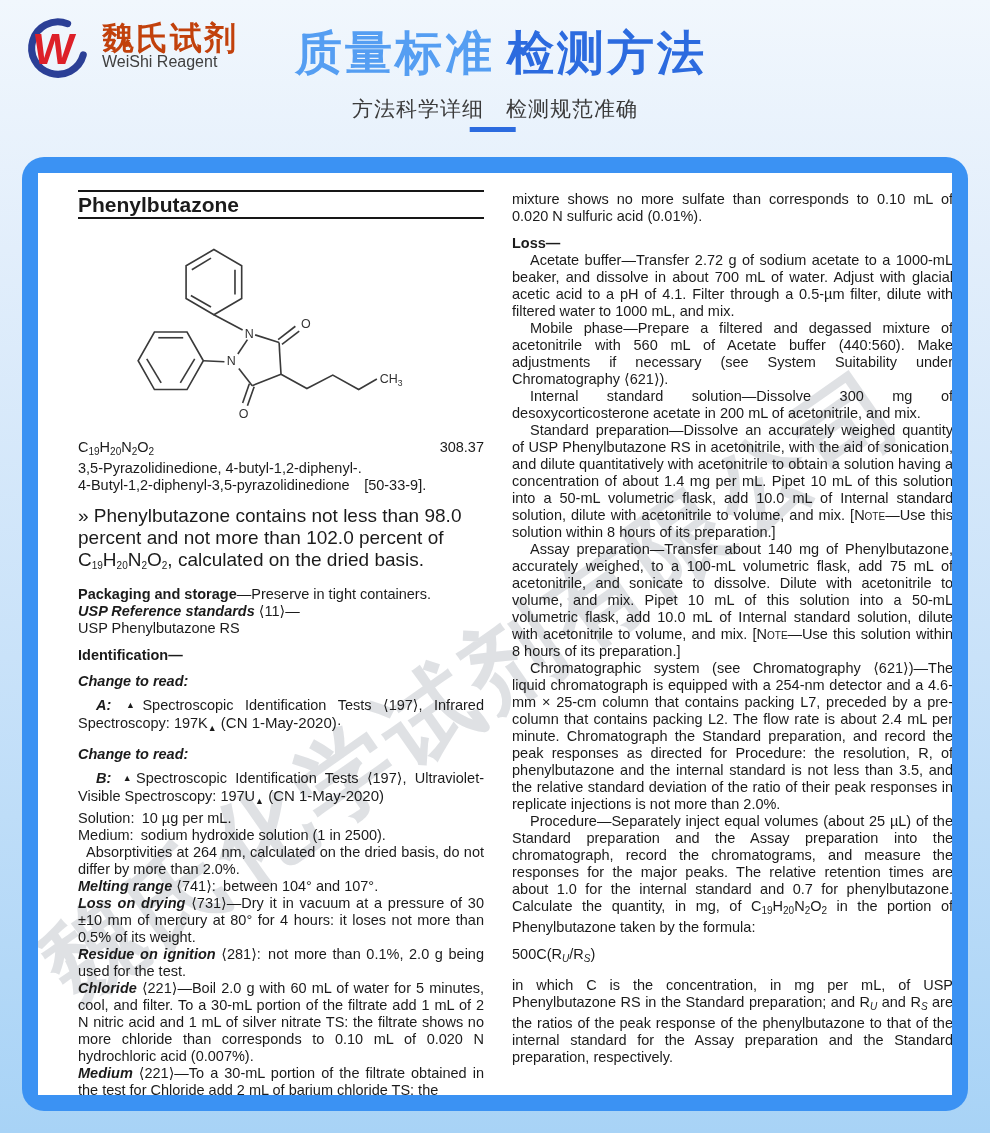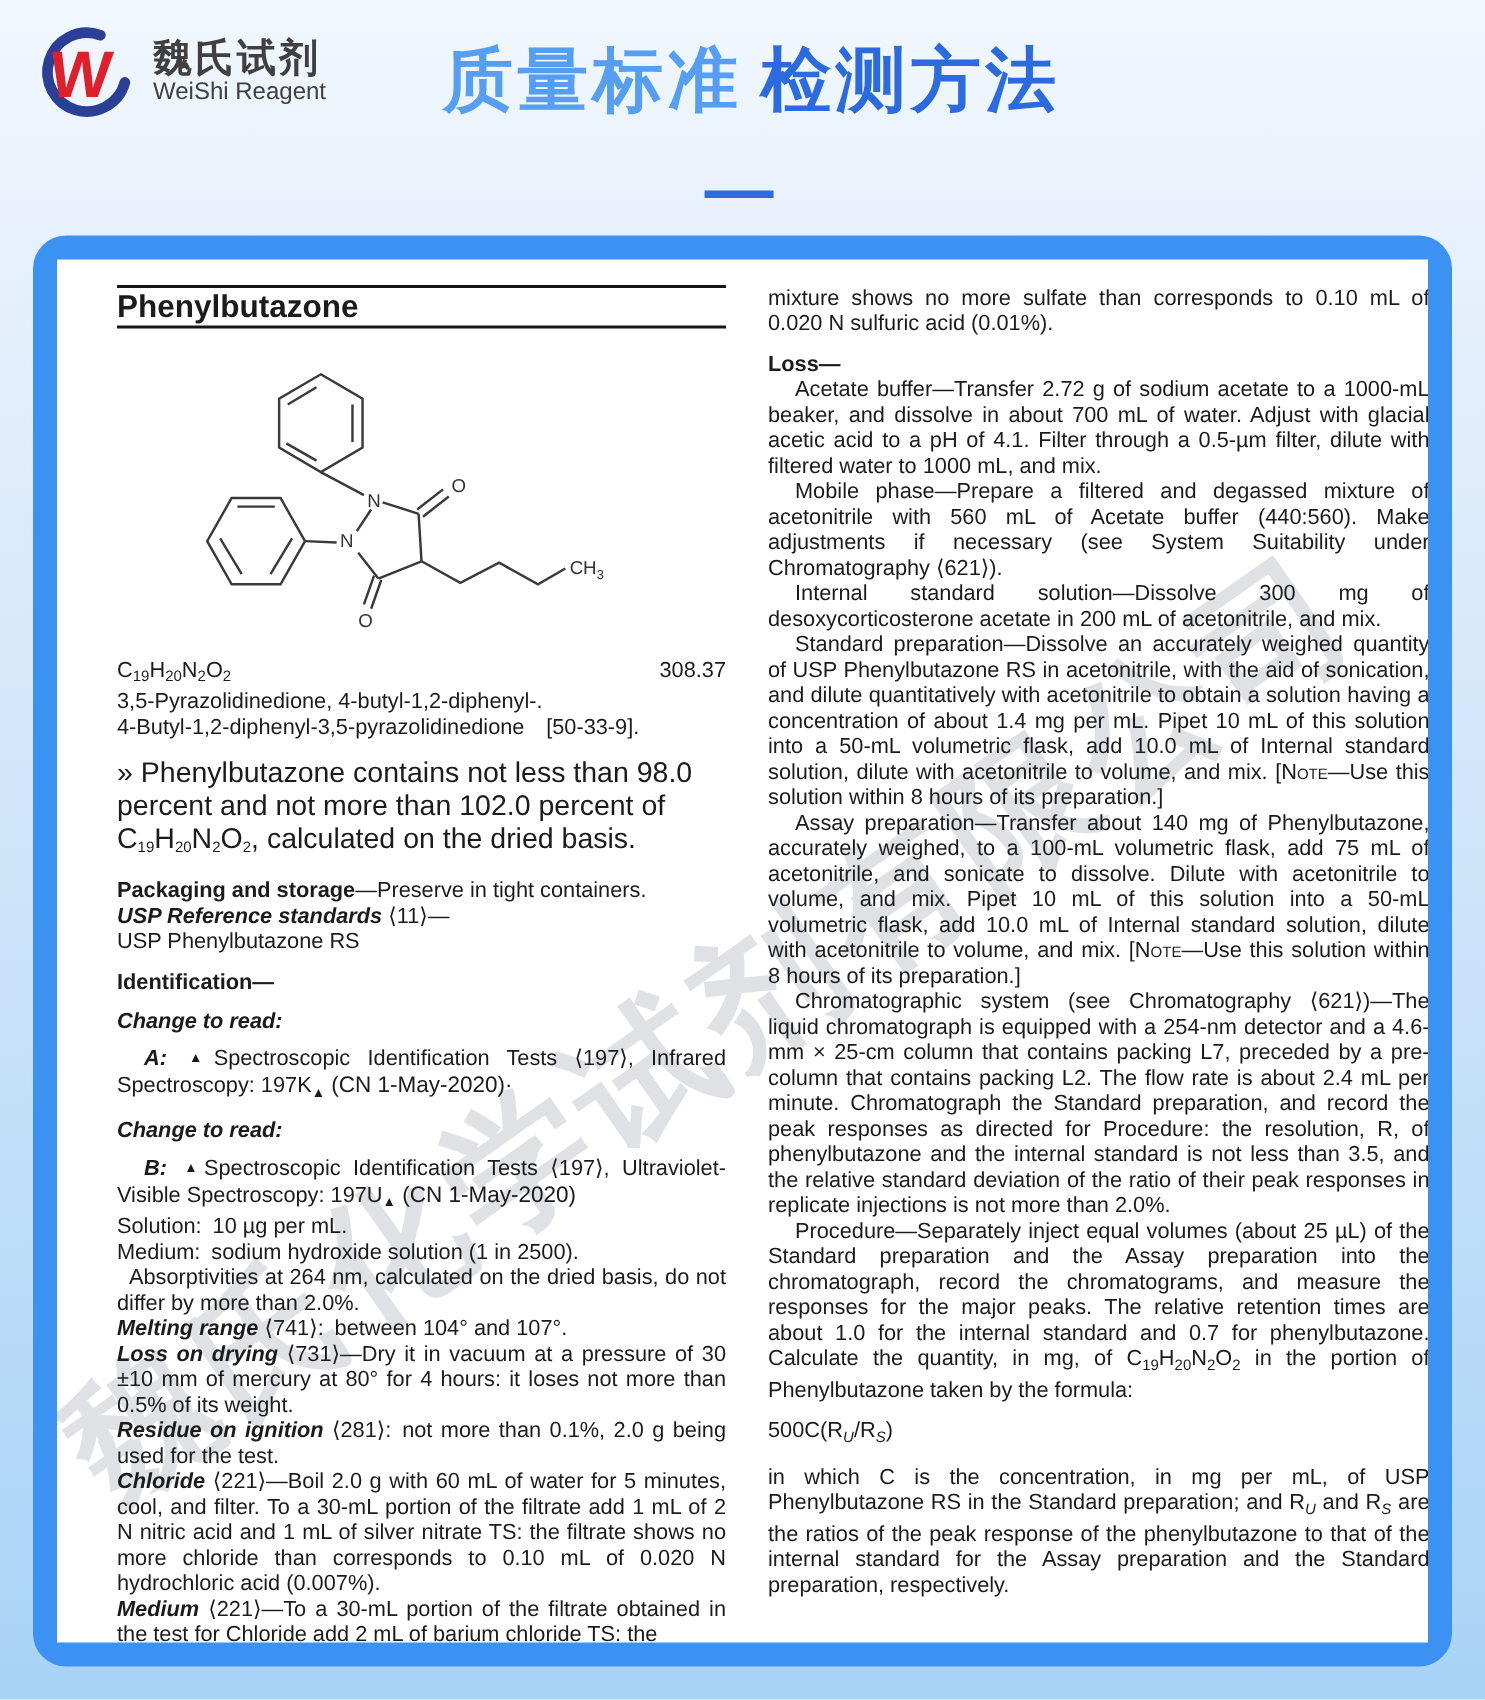--- a/index.html
+++ b/index.html
@@ -6,21 +6,21 @@
   html,body { width:990px; height:1133px; }
   body {
     position:relative; overflow:hidden;
     font-family:"Liberation Sans","DejaVu Sans",sans-serif;
     background:linear-gradient(180deg,#f1f7fd 0%,#e2eefb 22%,#c9e2f9 58%,#a8d3f6 100%);
   }
   
   .header { position:absolute; left:0; top:0; right:0; height:157px; }
   .brand { position:absolute; left:24px; top:12px; display:flex; align-items:center; gap:8px; }
   .logo-mark { width:70px; height:70px; }
-  .brand-cn { font-size:26px; font-weight:bold; color:#404040; letter-spacing:2px; line-height:30px; }
+  .brand-cn { font-size:32px; font-weight:bold; color:#c2410c; letter-spacing:2px; line-height:30px; }
   .brand-en { font-size:16px; color:#404040; line-height:18px; }
   .title-wrap { position:absolute; left:12px; right:0; top:22px; text-align:center; white-space:nowrap; }
   .t1 { font-size:47px; font-weight:bold; color:#559ef2; letter-spacing:3px; }
   .t2 { font-size:47px; font-weight:900; color:#2c6bdf; letter-spacing:3px; margin-left:12px; }
   .subtitle { position:absolute; left:0; right:0; top:95px; text-align:center; font-size:21px; color:#3b3b3b; letter-spacing:1px; }
   .sub2 { margin-left:22px; }
   .underline { position:absolute; left:50%; top:127px; width:46px; height:5px; background:#2c6bdf; transform:translateX(-55%); }
   
   .card { position:absolute; left:22px; top:157px; width:946px; height:954px; background:#3b92f3; border-radius:22px; padding:16px; }
   .card-inner { position:relative; width:100%; height:100%; background:#ffffff; overflow:hidden; }
@@ -62,20 +62,23 @@
       <circle cx="31" cy="33" r="24" fill="none" stroke="#2b3f96" stroke-width="6.5" stroke-linecap="round" stroke-dasharray="115 36" stroke-dashoffset="-18" transform="rotate(-28 31 33)"></circle>
       <text x="31" y="48" text-anchor="middle" font-size="40" font-weight="bold" fill="#dd2029" font-family="Liberation Sans, DejaVu Sans, sans-serif" transform="skewX(-6)">W</text>
     </svg>
     <div>
       <div class="brand-cn">魏氏试剂</div>
       <div class="brand-en">WeiShi Reagent</div>
     </div>
   </div>
   <div class="title-wrap">
     <span class="t1">质量标准</span><span class="t2">检测方法</span>
+  </div>
+  <div class="subtitle">
+    <span>方法科学详细</span><span class="sub2">检测规范准确</span>
   </div>
   <div class="underline"></div>
 </div>
 
 <div class="card">
   <div class="card-inner">
     <div class="watermark">魏氏化学试剂有限公司</div>
 
     <div class="doc">
 

